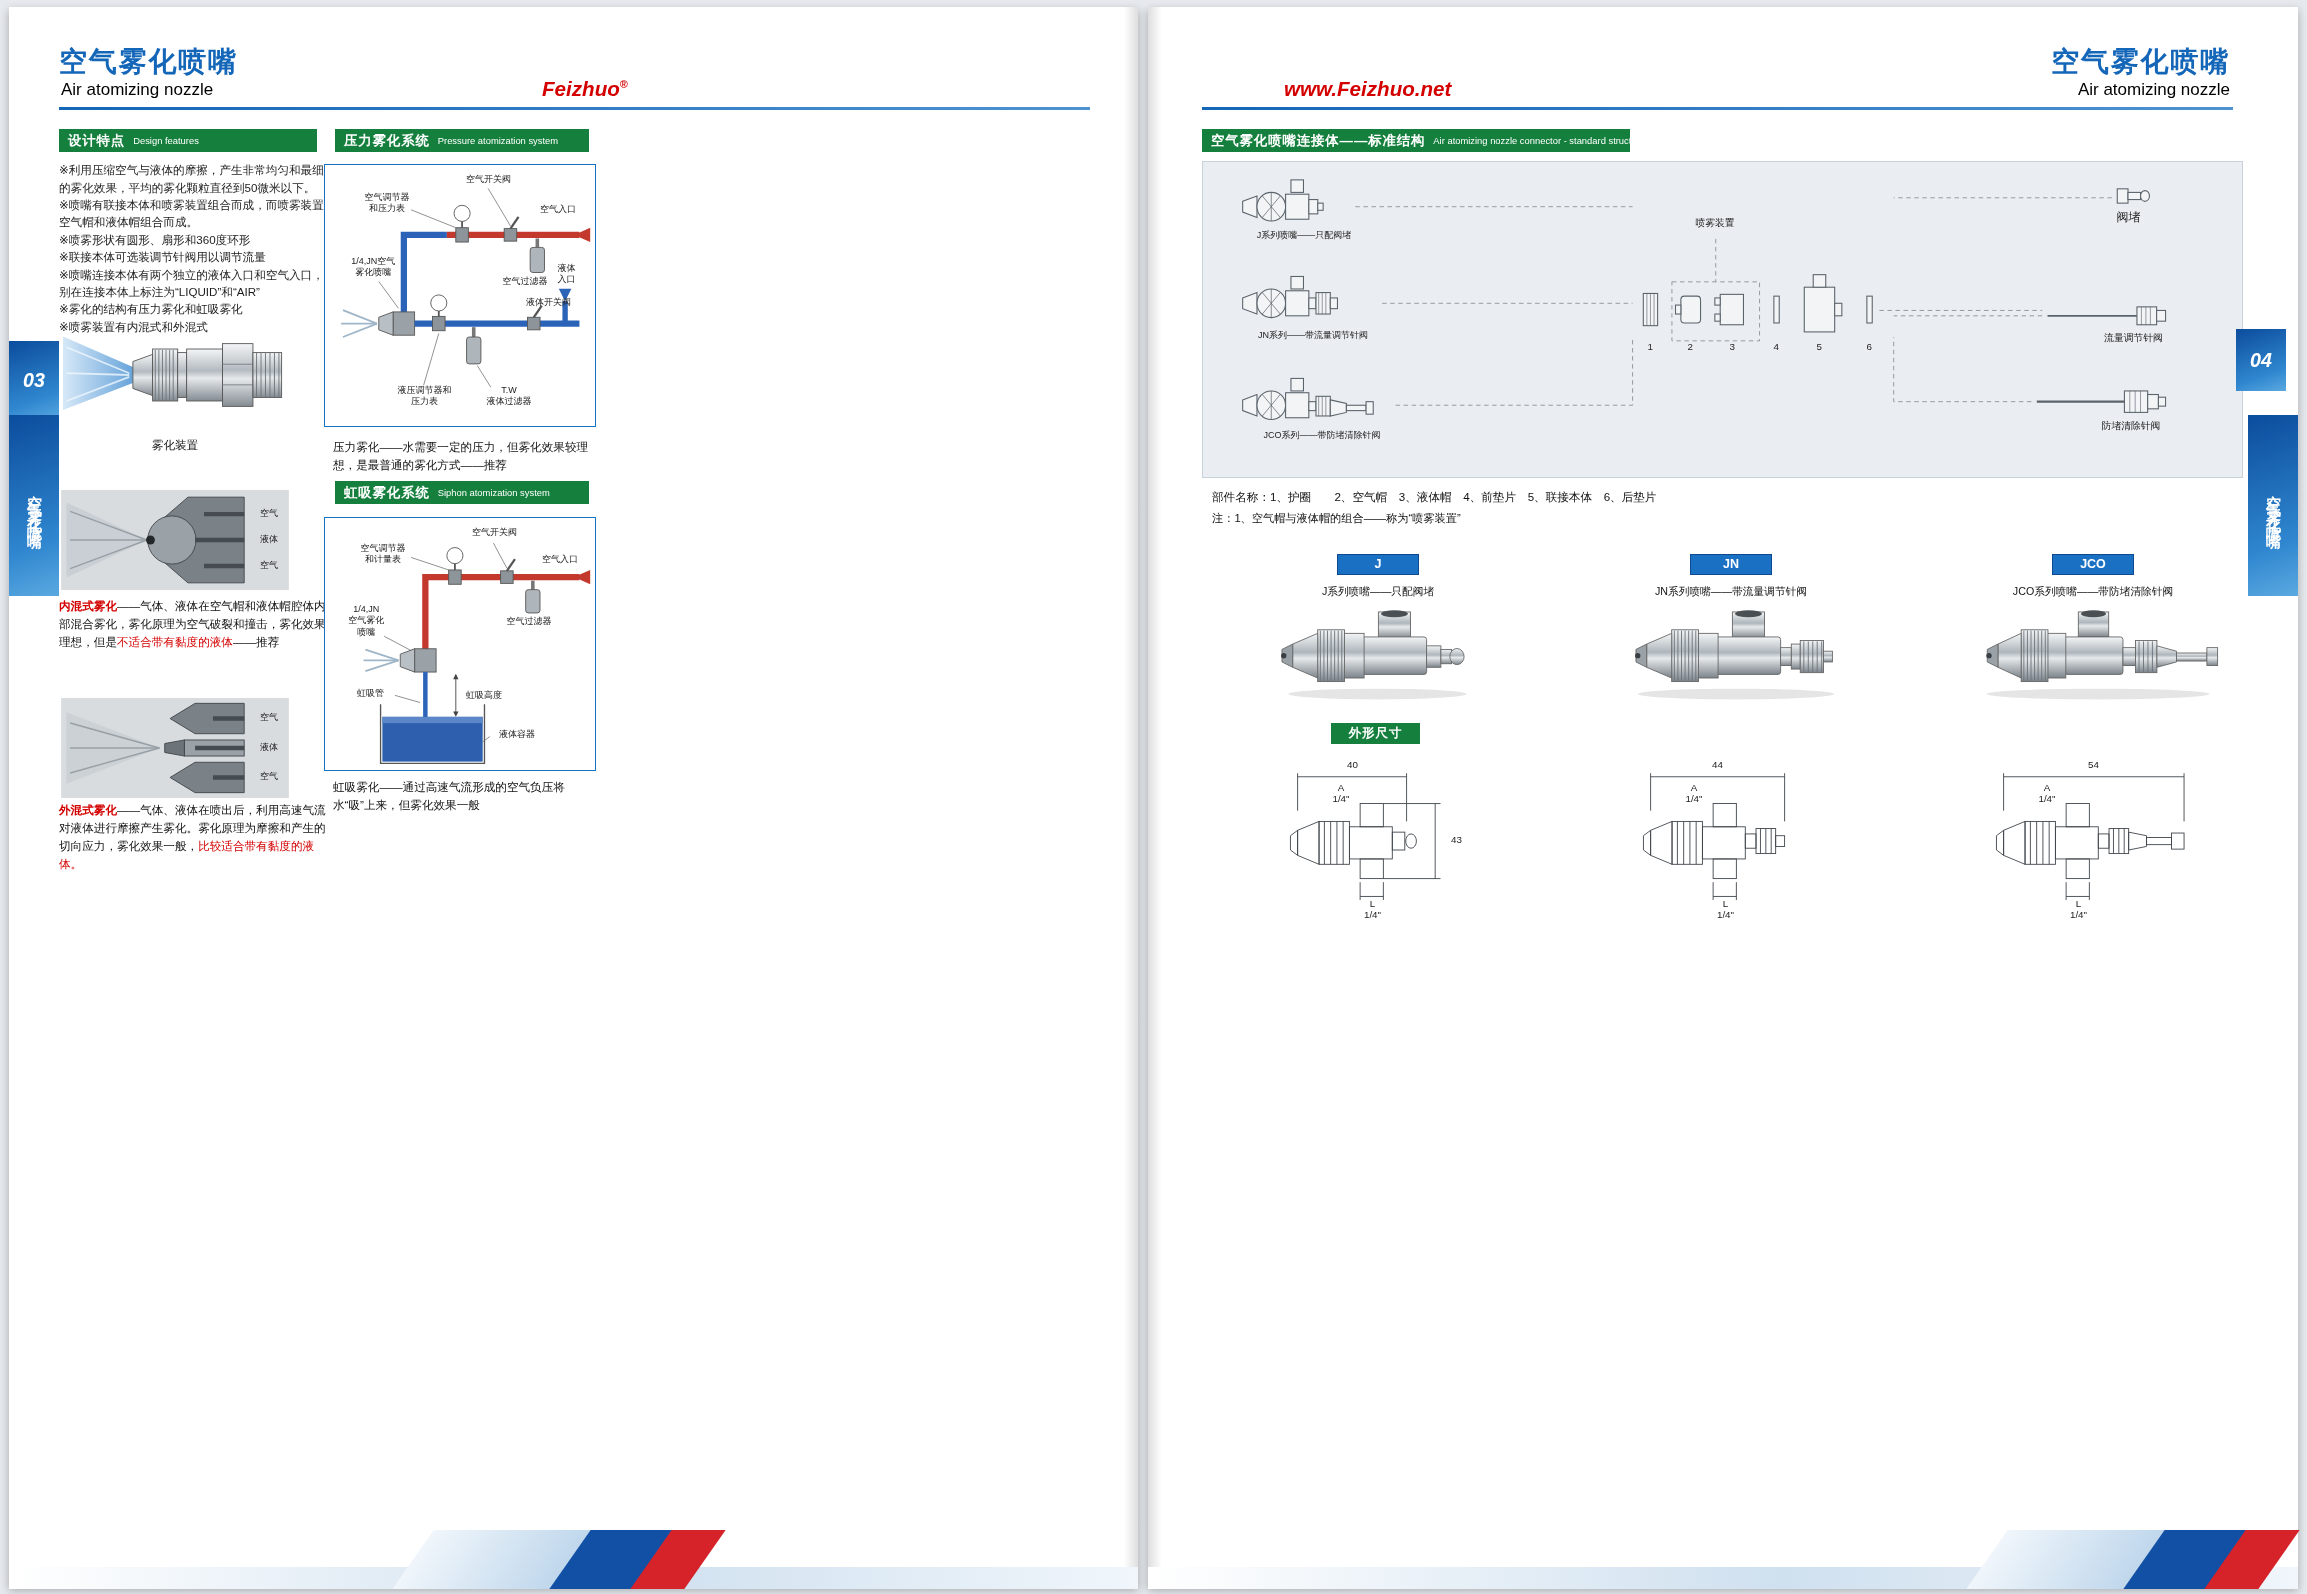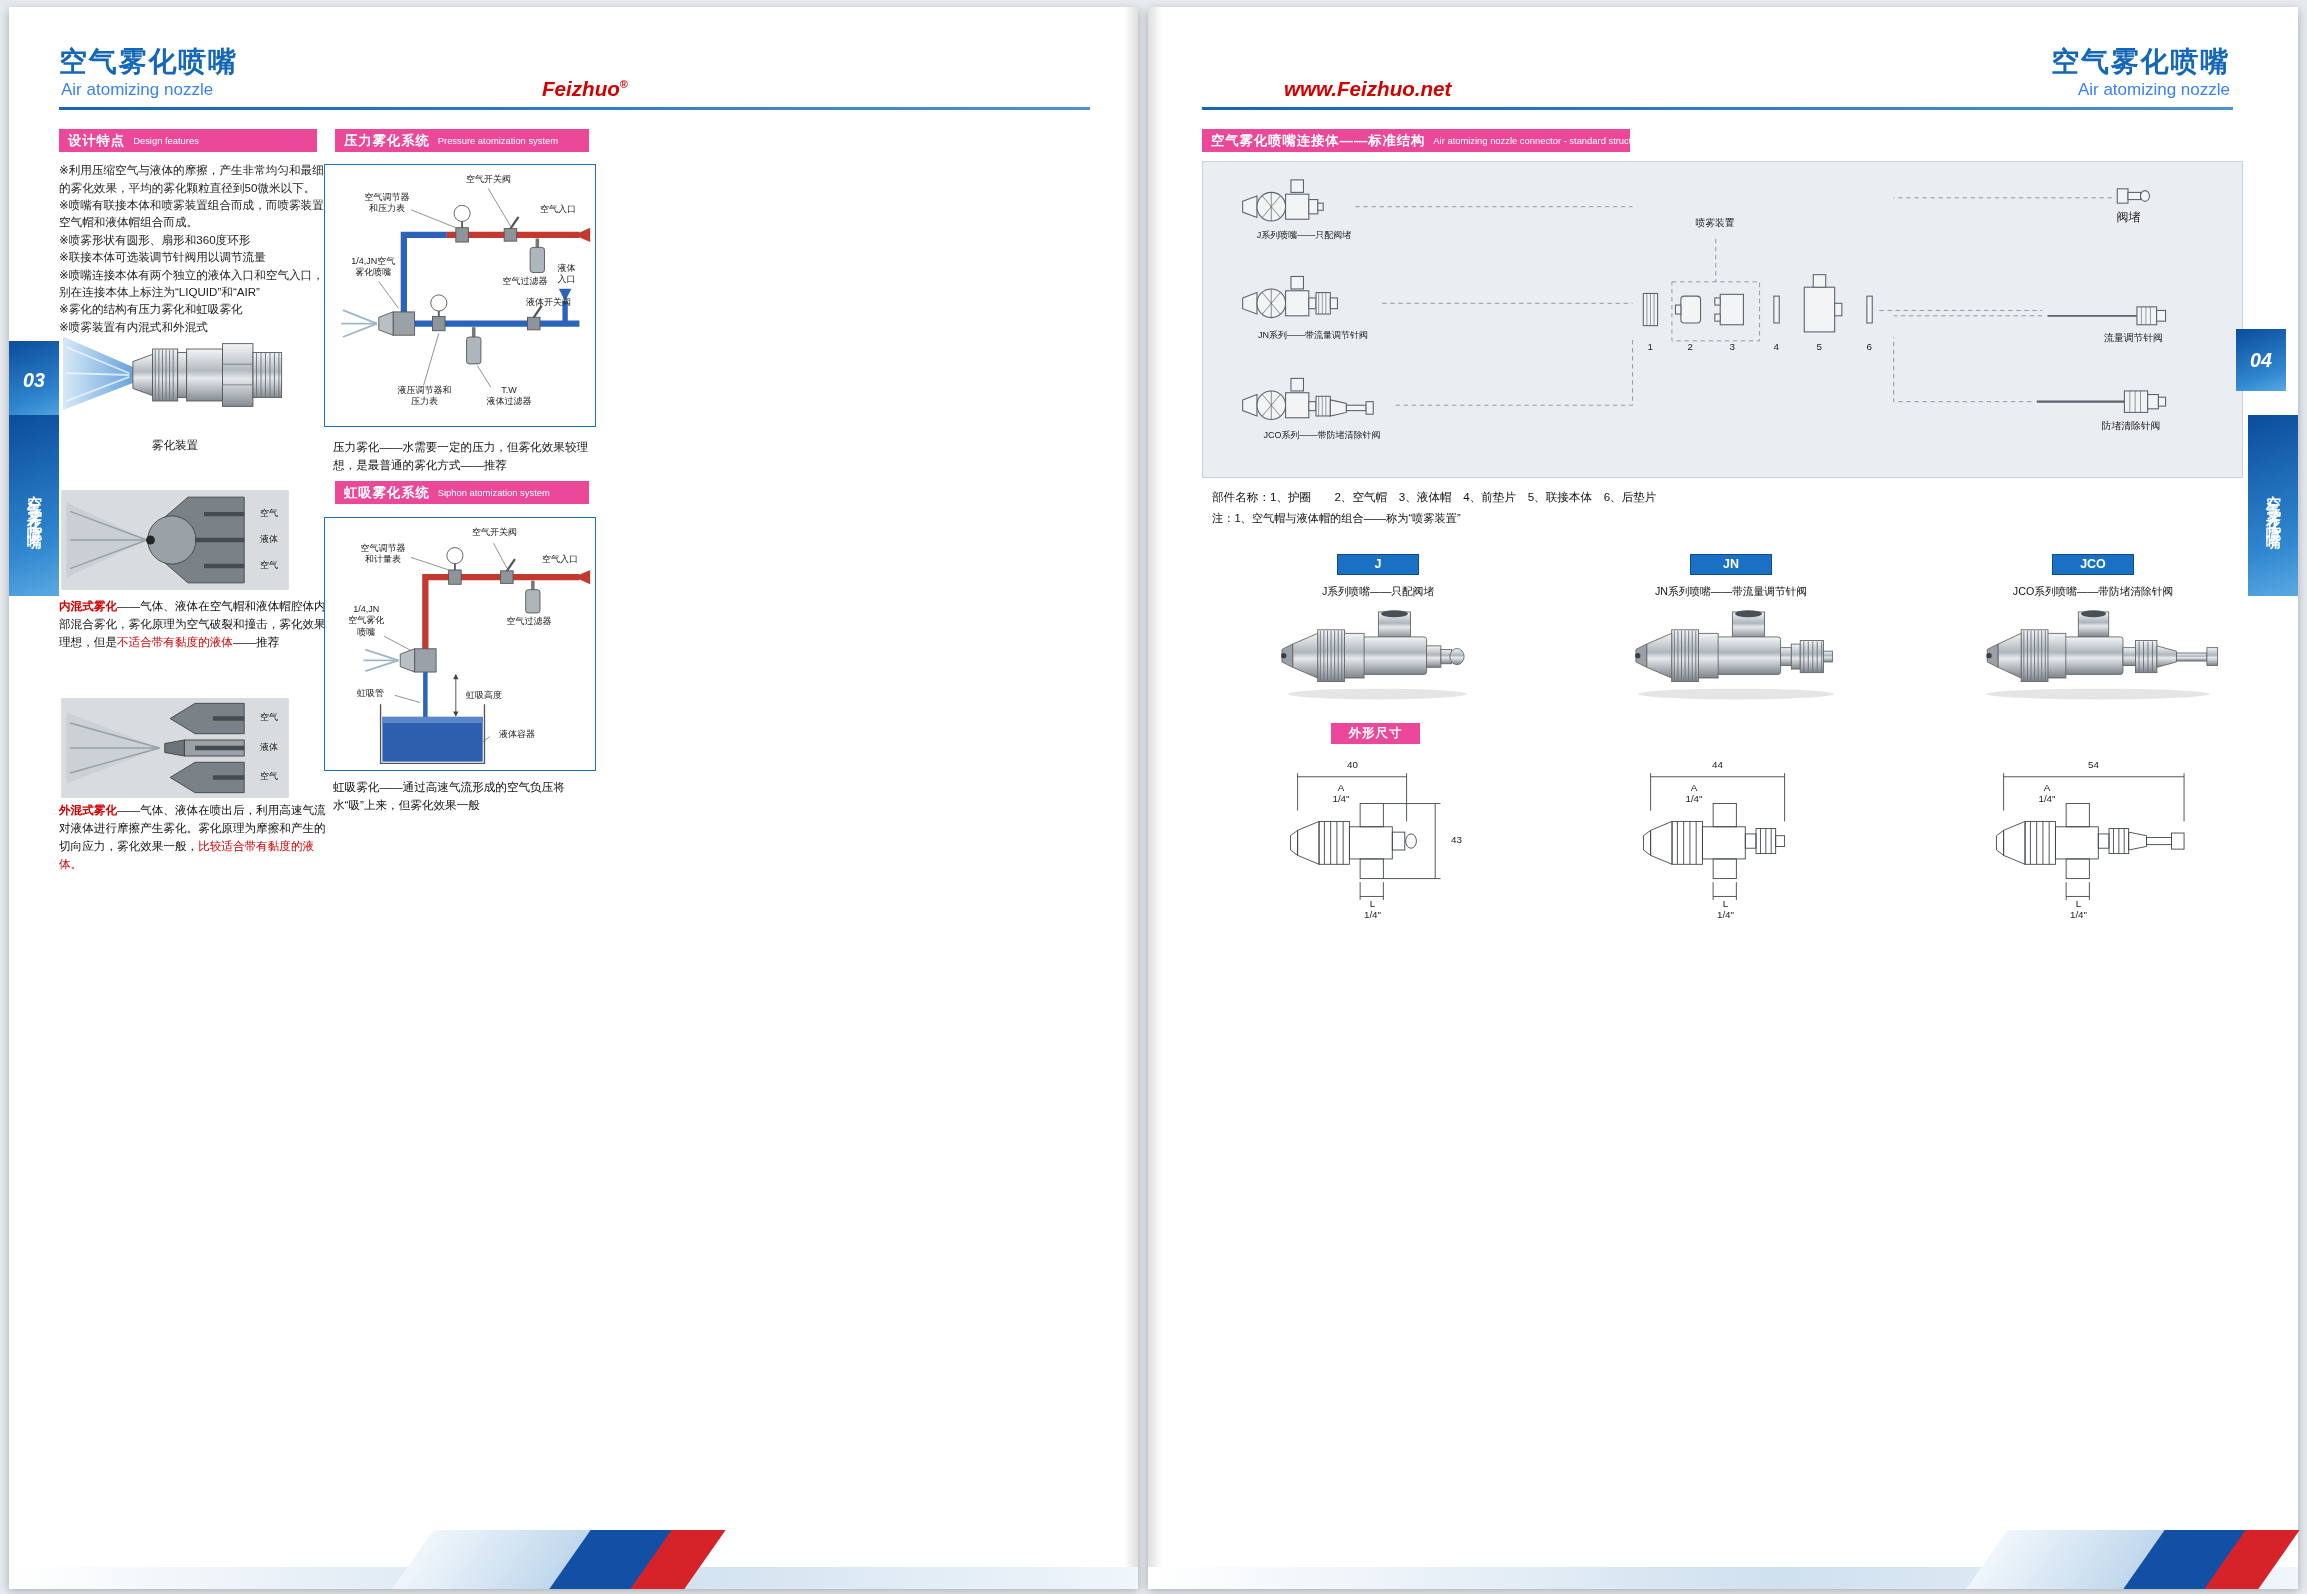--- a/index.html
+++ b/index.html
@@ -1,24 +1,24 @@
 <!DOCTYPE html>
 <html style="font-size:14.3px"><head>
 <meta charset="utf-8">
 <style>
   html,body{margin:0;padding:0;background:#e6e9ed;}
   .canvas{position:relative;width:2307px;height:1595px;background:#e6e9ed;overflow:hidden;
           font-family:"Liberation Sans","DejaVu Sans",sans-serif;color:#1a1a1a;}
   .page{position:absolute;top:7.2px;height:1581px;background:#fff;box-shadow:0 2.7px 9px rgba(0,0,0,.28);}
   .abs{position:absolute;}
   .hdr-title{position:absolute;color:#1466b8;font-weight:bold;font-size:28px;letter-spacing:1.8px;}
-  .hdr-sub{position:absolute;color:#3b82f6;font-size:17px;}
+  .hdr-sub{position:absolute;color:#000000;font-size:17px;}
   .hdr-rule{position:absolute;height:2.7px;background:linear-gradient(90deg,#1466b8,#4d93d3);}
   .brand{position:absolute;color:#d40000;font-weight:bold;font-style:italic;font-size:20.6px;}
-  .bar{position:absolute;height:23px;background:#ec4899;color:#fff;display:flex;align-items:center;
+  .bar{position:absolute;height:23px;background:#15803d;color:#fff;display:flex;align-items:center;
        gap:8px;padding:0 9px;box-sizing:border-box;white-space:nowrap;overflow:hidden;}
   .bar b{font-size:13.4px;letter-spacing:0.9px;}
   .bar i{font-style:normal;font-size:9.4px;}
   .bullets{font-size:11.6px;line-height:1.5;color:#1c1c1c;}
   .cap{position:absolute;font-size:11.6px;color:#111;line-height:1.55;}
   .red{color:#d40000;}
   .b{font-weight:bold;}
   .lbl{position:absolute;font-size:9px;line-height:1.25;color:#222;text-align:center;}
   .diagbox{position:absolute;border:1.8px solid #1a70c2;background:#fff;}
   .figgray{position:absolute;}

